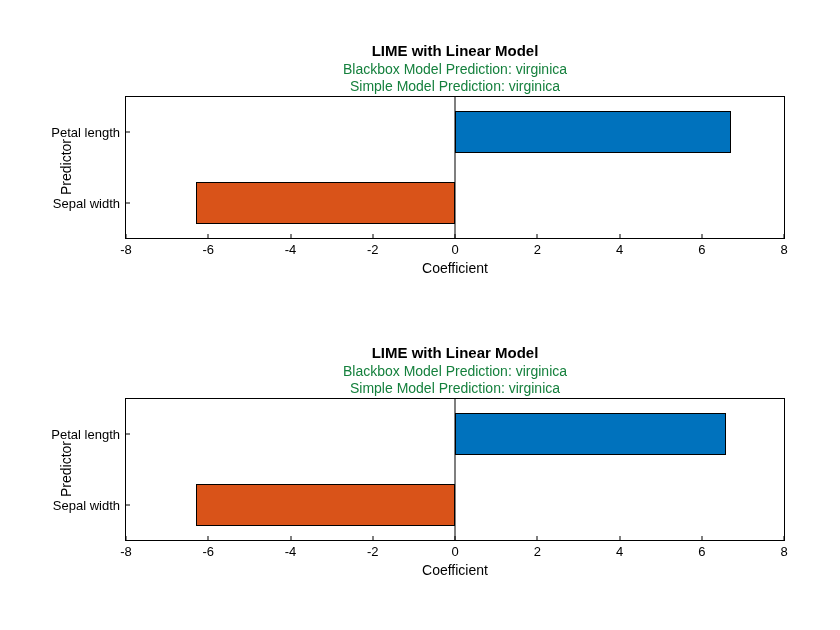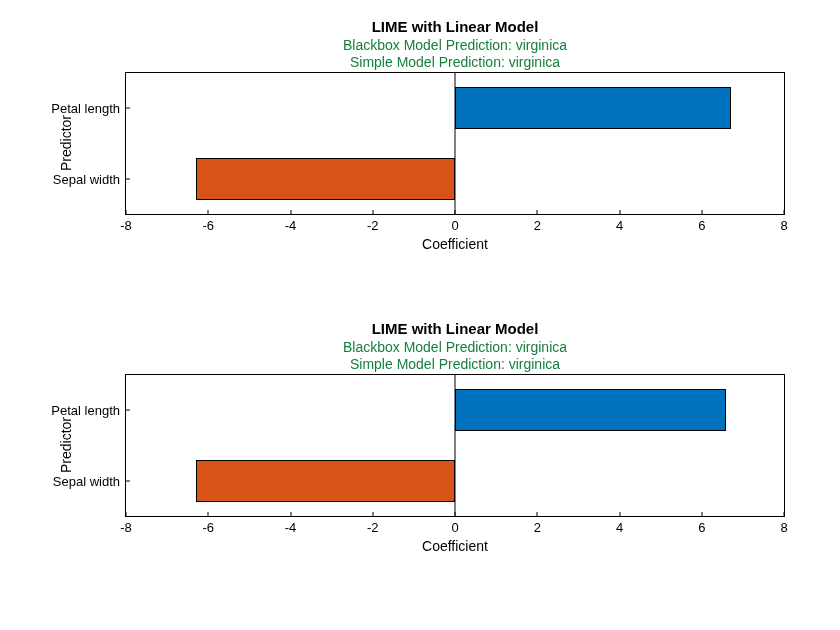--- a/index.html
+++ b/index.html
@@ -7,20 +7,21 @@
     padding: 0;
     background: #fff;
     font-family: Arial, Helvetica, sans-serif;
     width: 840px;
     height: 630px;
     position: relative;
   }
   .figure {
     position: absolute;
     inset: 0;
+    margin-top: 24px;
   }
   .panel {
     position: absolute;
     left: 125px;
     width: 660px;
   }
   .titles {
     text-align: center;
     line-height: 1.25;
   }

